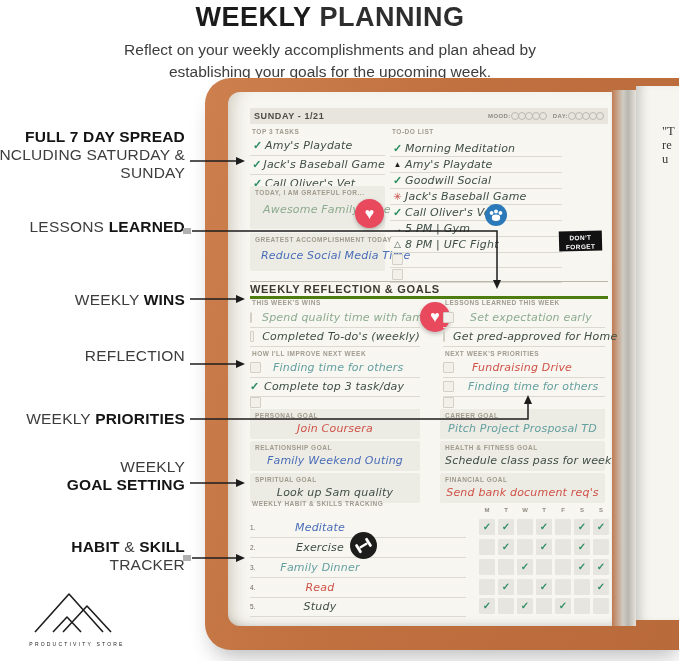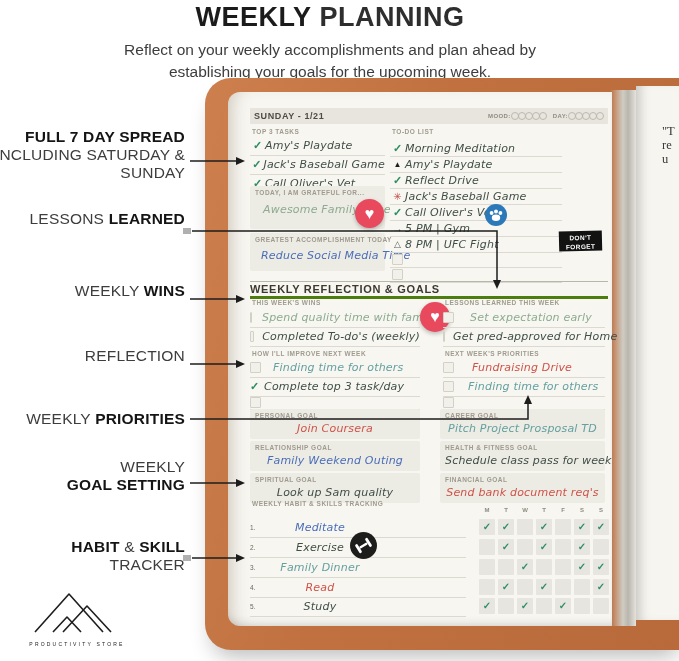--- a/index.html
+++ b/index.html
@@ -162,21 +162,21 @@
   <div class="abs frow rule" style="left:390px;top:140px;width:172px;height:16px;">
     <span class="ico chk">✓</span>
       <span class="hw c-dark">Morning Meditation</span>
     </div>
   <div class="abs frow rule" style="left:390px;top:156px;width:172px;height:16px;">
     <span class="ico" style="color:#1d1d1d;font-size:8px;">▲</span>
       <span class="hw c-dark">Amy's Playdate</span>
     </div>
   <div class="abs frow rule" style="left:390px;top:172px;width:172px;height:16px;">
     <span class="ico chk">✓</span>
-      <span class="hw c-dark">Reflect Drive</span>
+      <span class="hw c-dark">Goodwill Social</span>
     </div>
   <div class="abs frow rule" style="left:390px;top:188px;width:172px;height:16px;">
     <span class="ico" style="color:#c94а44;color:#c94944;font-size:10px;">✳</span>
       <span class="hw c-dark">Jack's Baseball Game</span>
     </div>
   <div class="abs frow rule" style="left:390px;top:204px;width:172px;height:16px;">
     <span class="ico chk">✓</span>
       <span class="hw c-dark">Call Oliver's Vet</span>
     </div>
 
@@ -373,24 +373,24 @@
       <div class="hcell">✓</div>
       <div class="hcell"></div>
       <div class="hcell"></div>
     </div>
 
   <div class="abs callout" style="top:128px;">
     <div><b>FULL 7 DAY SPREAD</b></div>
     <div>INCLUDING SATURDAY &amp;</div>
     <div>SUNDAY</div>
   </div>
-  <div class="abs callout" style="top:210px;margin-left:8px;">
+  <div class="abs callout" style="top:218px;margin-left:8px;">
     <span>LESSONS </span><b>LEARNED</b>
   </div>
-  <div class="abs callout" style="top:282px;">
+  <div class="abs callout" style="top:291px;">
     <span>WEEKLY </span><b>WINS</b>
   </div>
   <div class="abs callout" style="top:347px;">
     <div>REFLECTION</div>
   </div>
   <div class="abs callout" style="top:410px;">
     <span>WEEKLY </span><b>PRIORITIES</b>
   </div>
   <div class="abs callout" style="top:458px;">
     <div>WEEKLY</div>

